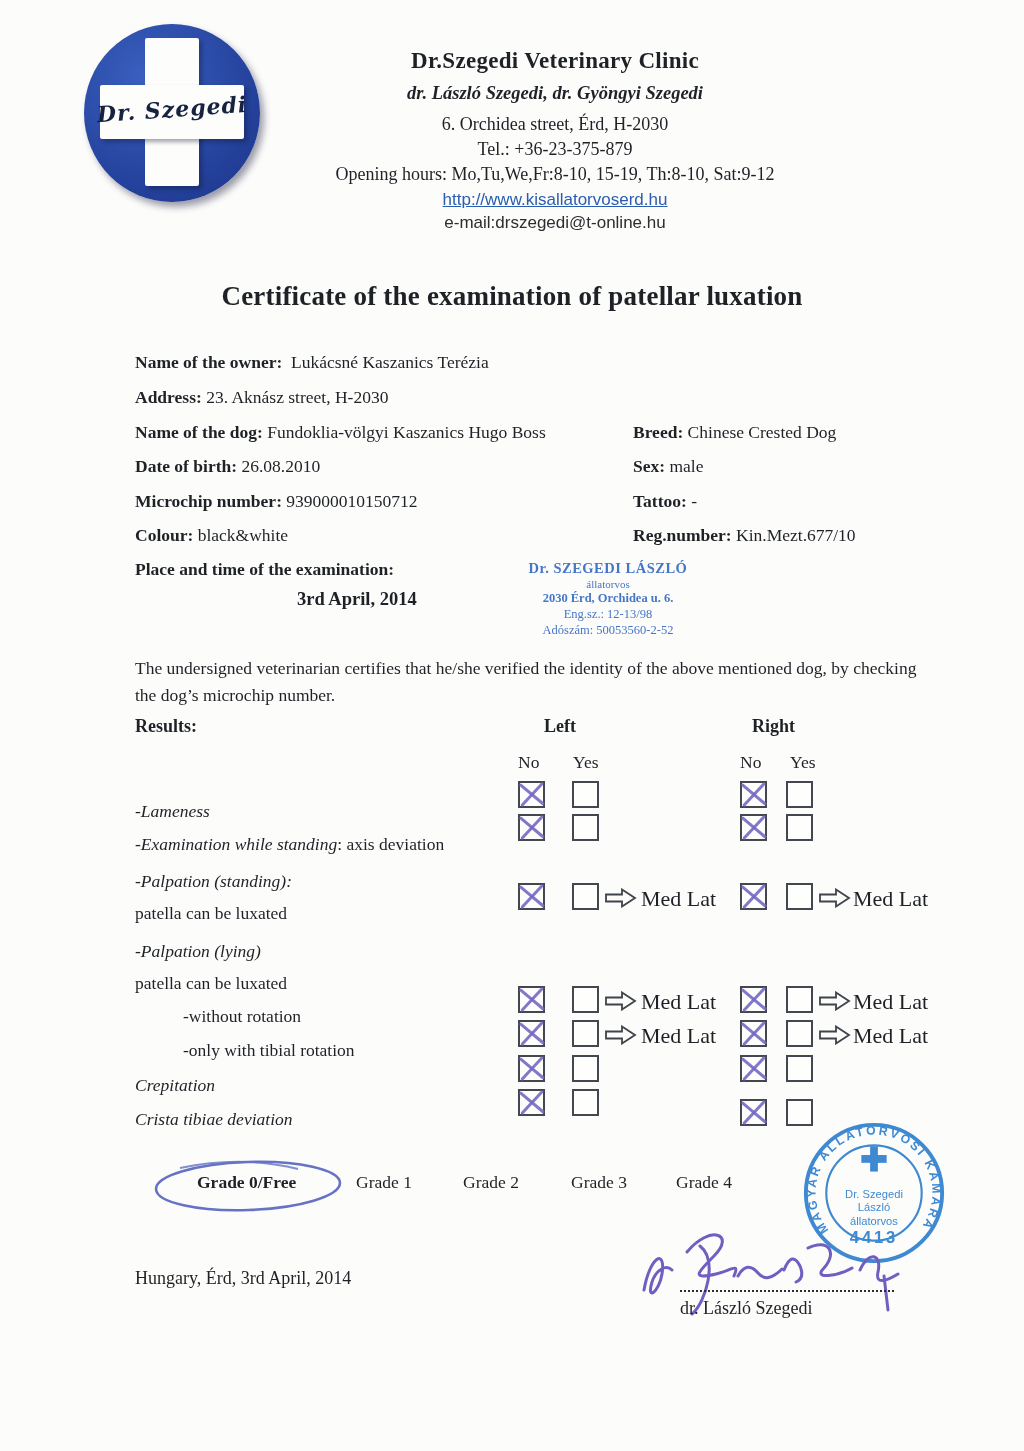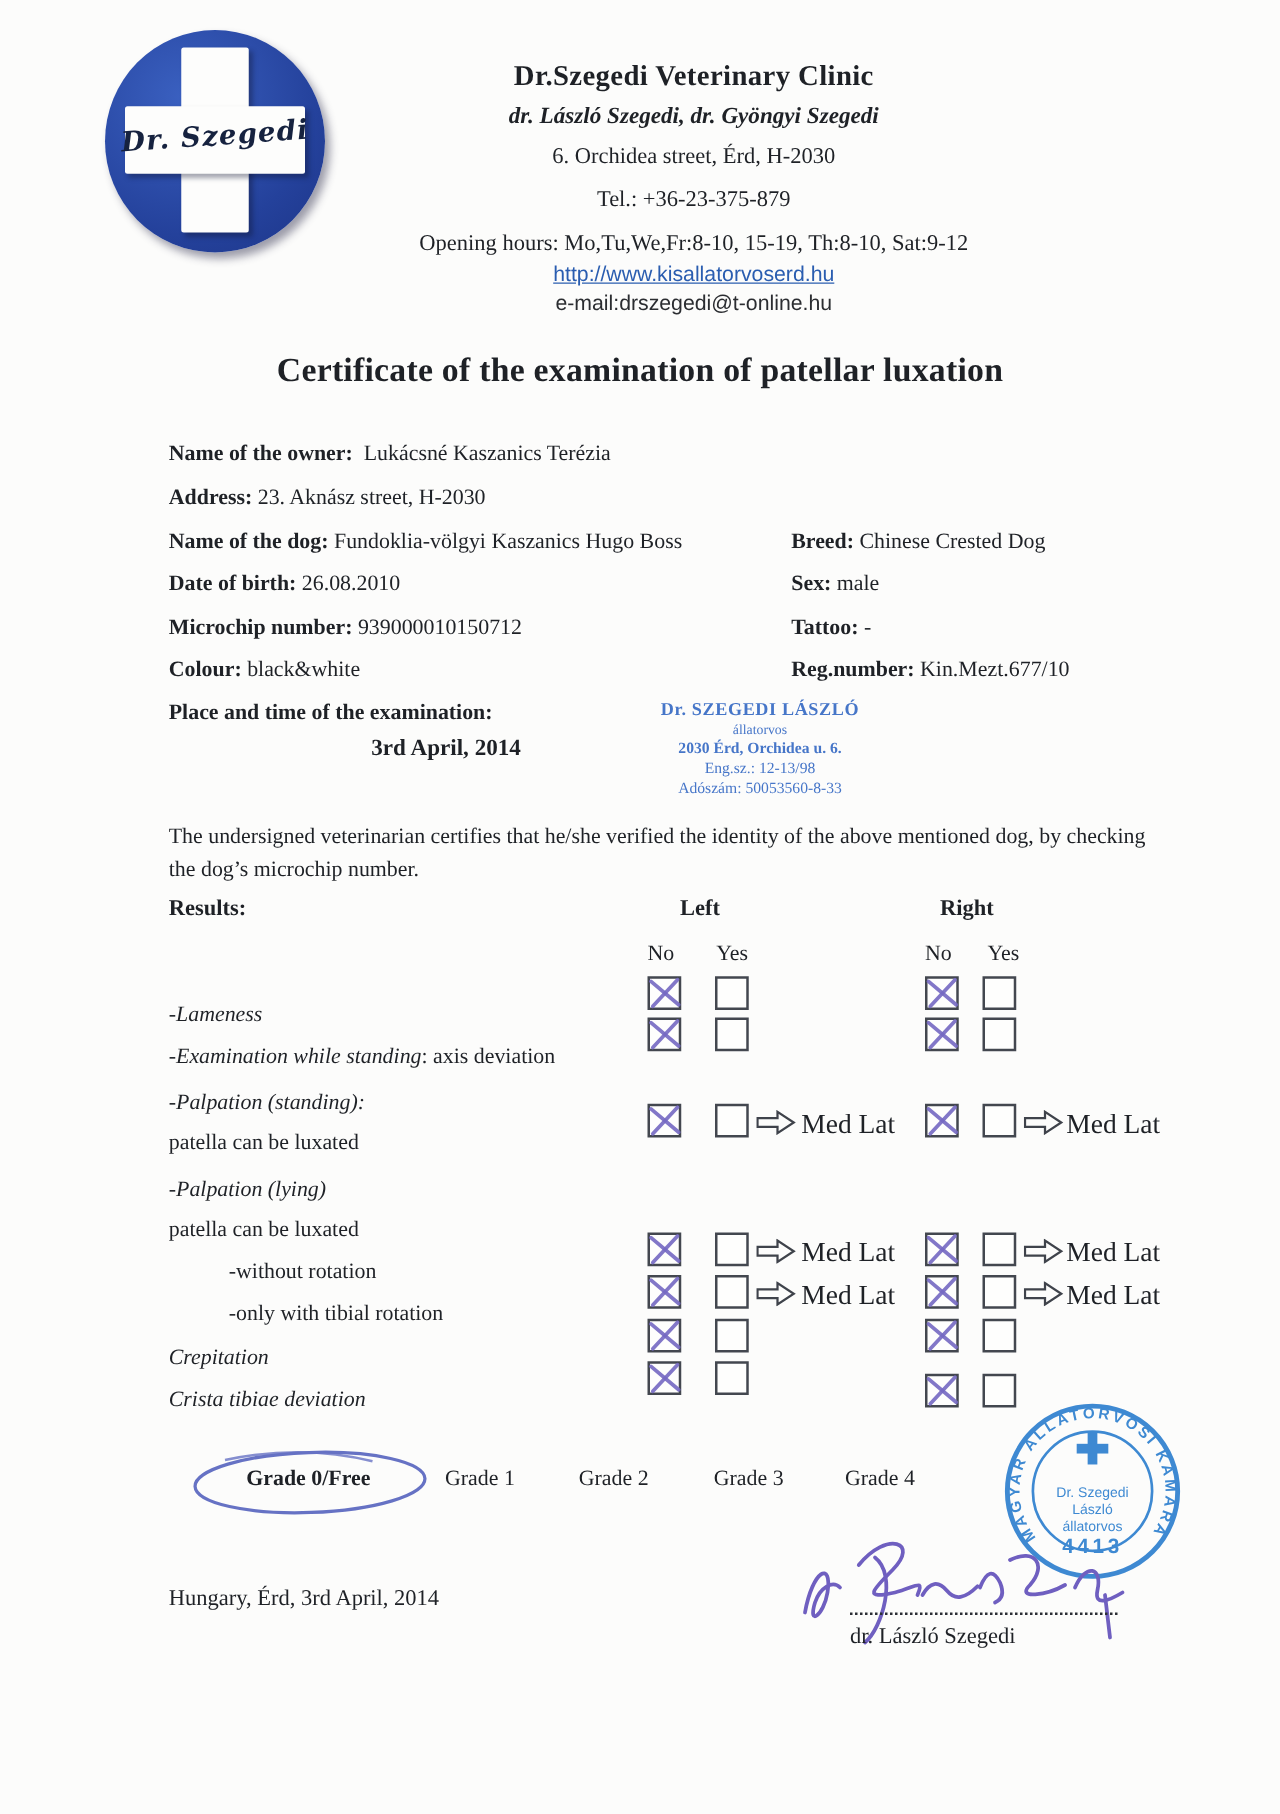--- a/index.html
+++ b/index.html
@@ -17,21 +17,21 @@
   .logo .bar-h { position:absolute; left:16px; top:61px; width:144px; height:54px; background:#fdfdfc;
     box-shadow:3px 3px 4px rgba(15,20,50,.38); border-radius:2px; }
   .logo .script { position:absolute; left:12px; top:72px; width:152px; text-align:center;
     font-family:"DejaVu Serif", serif; font-style:italic; font-weight:bold; font-size:22px;
     color:#16223f; transform:rotate(-4deg); letter-spacing:1px; }
 
   
   .header { position:absolute; left:250px; top:48px; width:610px; text-align:center; }
   .h-clinic { font-size:23px; font-weight:bold; letter-spacing:.3px; }
   .h-docs { font-size:18.5px; font-weight:bold; font-style:italic; margin-top:9px; }
-  .h-line { font-size:18px; margin-top:14px; }
+  .h-line { font-size:18px; margin-top:4px; }
   .h-line.first { margin-top:10px; }
   .h-link { font-family:"Liberation Sans", sans-serif; font-size:17px; color:#2a5db0;
     text-decoration:underline; margin-top:5px; display:block; }
   .h-mail { font-family:"Liberation Sans", sans-serif; font-size:17px; color:#2b2d31; margin-top:3px; }
 
   
   .doc-title { position:absolute; left:0; top:281px; width:1024px; text-align:center;
     font-size:27px; font-weight:bold; letter-spacing:.2px; }
 
   
@@ -137,21 +137,21 @@
     <b>Reg.number:</b> <span>Kin.Mezt.677/10</span>
   </div>
   <div class="info-line" style="top:559px; font-weight:bold">Place and time of the examination:</div>
   <div class="exam-date">3rd April, 2014</div>
 
   <div class="exam-stamp">
     <div class="es1">Dr. SZEGEDI LÁSZLÓ</div>
     <div class="es2">állatorvos</div>
     <div class="es3">2030 Érd, Orchidea u. 6.</div>
     <div class="es4">Eng.sz.: 12-13/98</div>
-    <div class="es4">Adószám: 50053560-8-33</div>
+    <div class="es4">Adószám: 50053560-2-52</div>
   </div>
 
   <div class="certify">The undersigned veterinarian certifies that he/she verified the identity of the above mentioned dog, by checking the dog’s microchip number.</div>
 
   <div class="res-head" style="left:135px">Results:</div>
   <div class="res-head" style="left:544px">Left</div>
   <div class="res-head" style="left:752px">Right</div>
   <div class="res-sub" style="left:518px">No</div>
   <div class="res-sub" style="left:573px">Yes</div>
   <div class="res-sub" style="left:740px">No</div>

